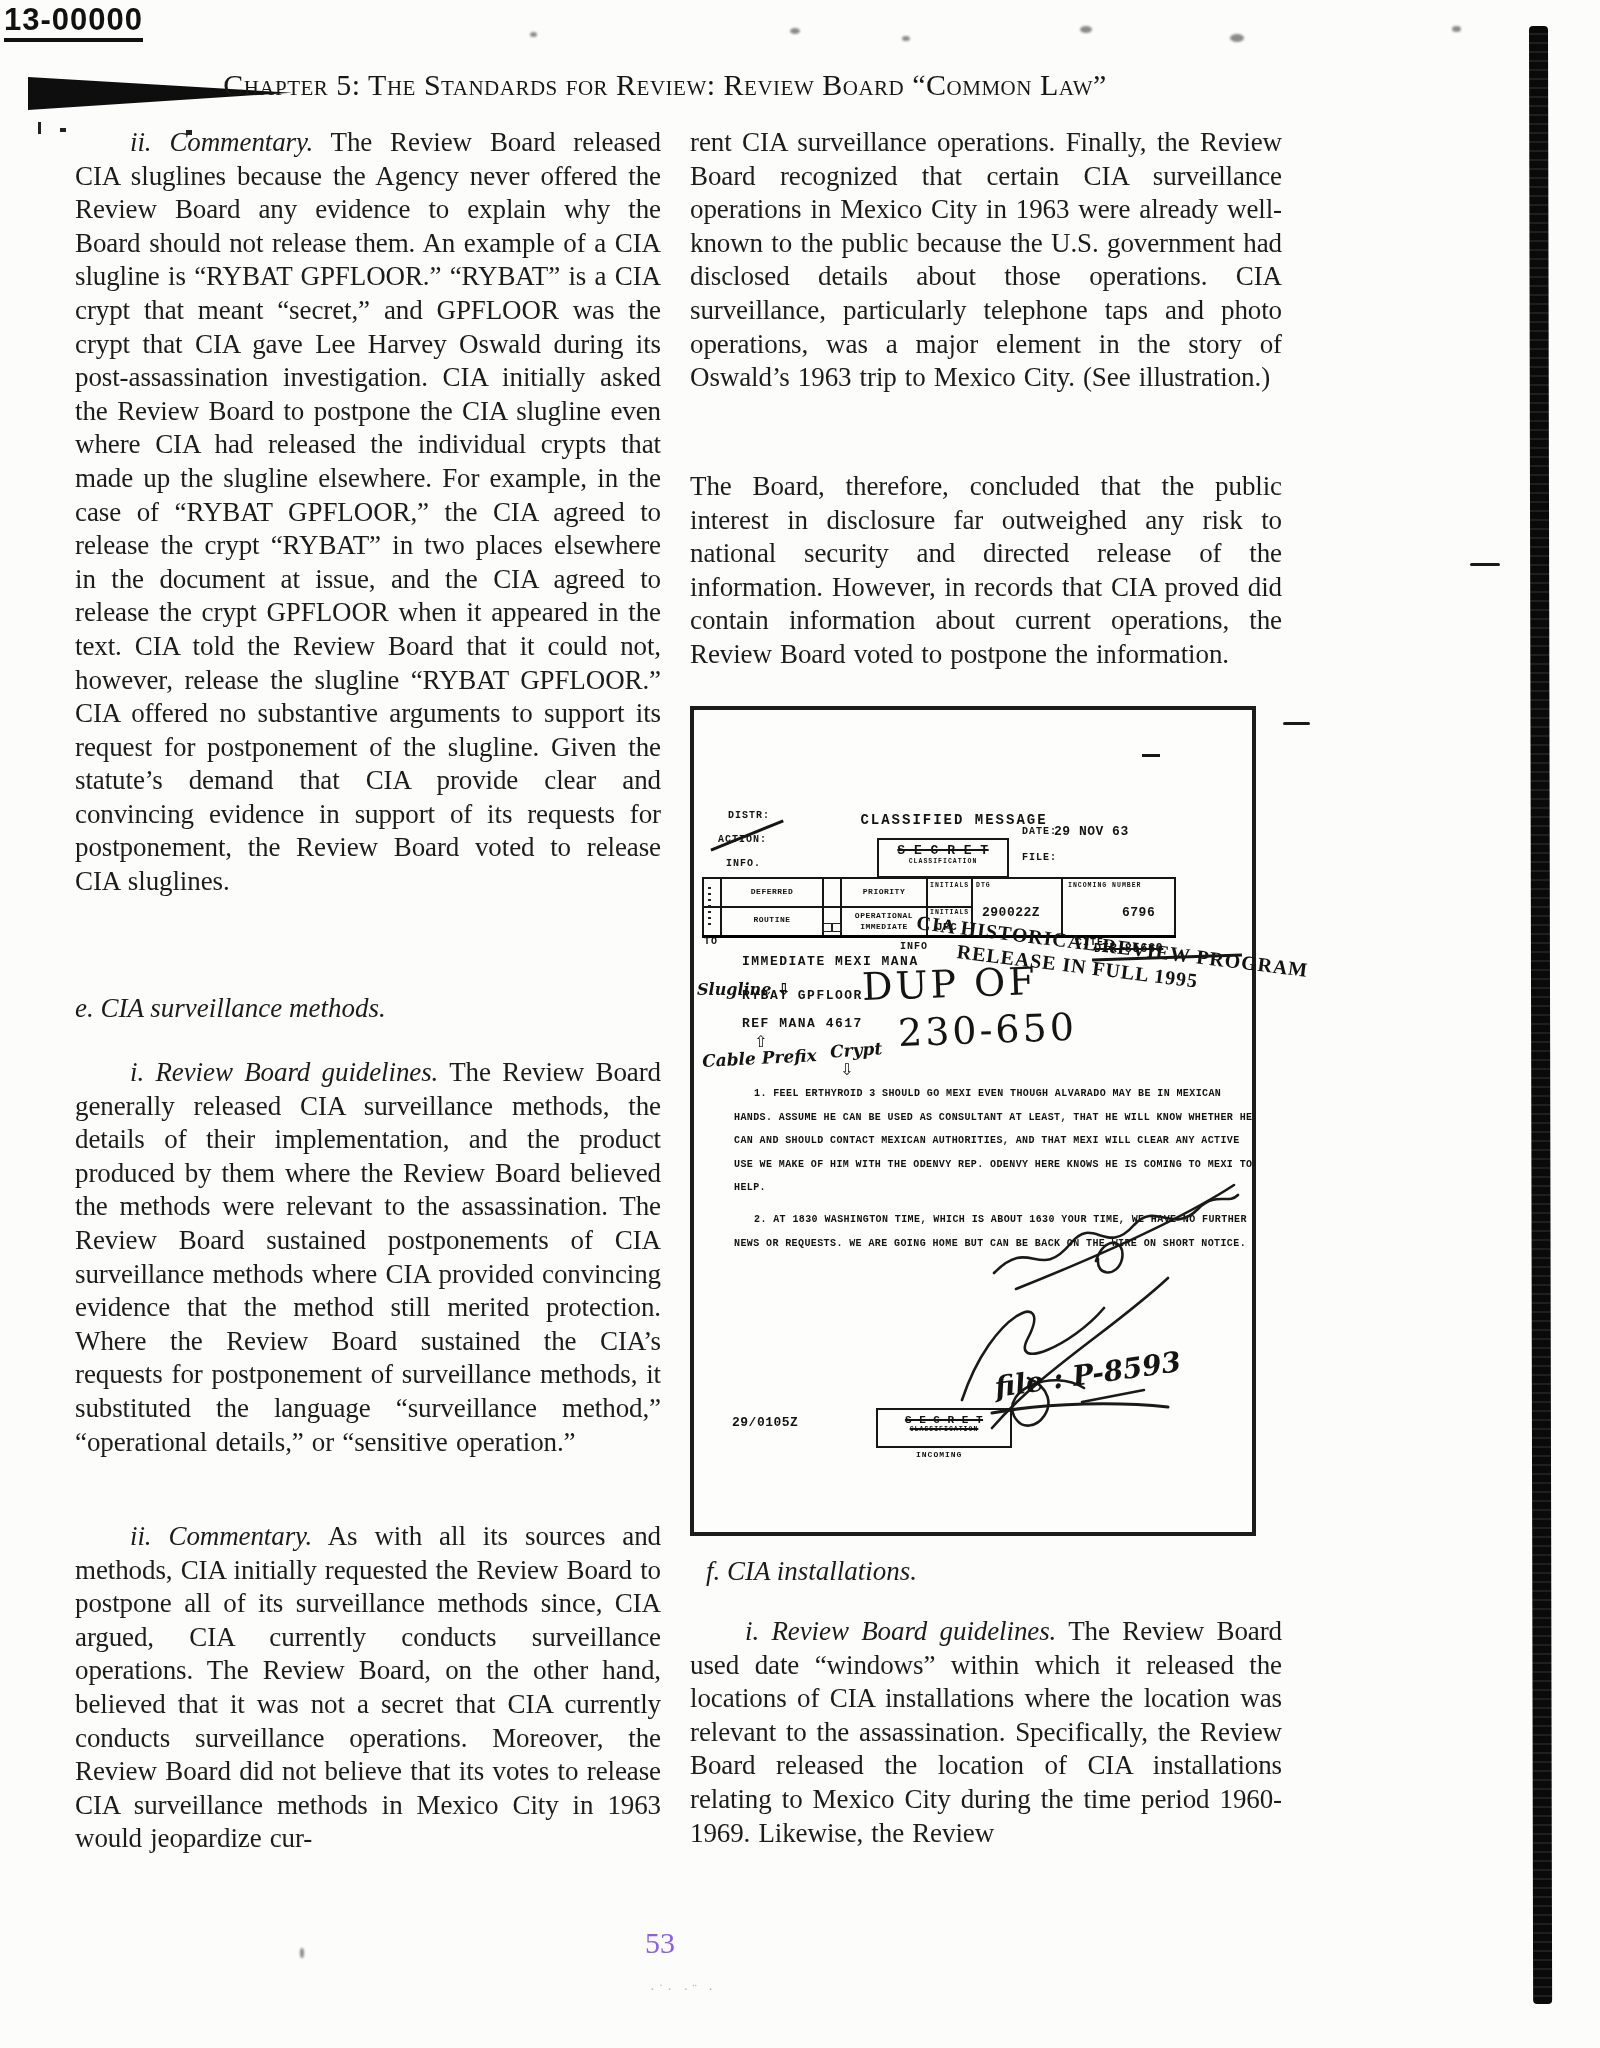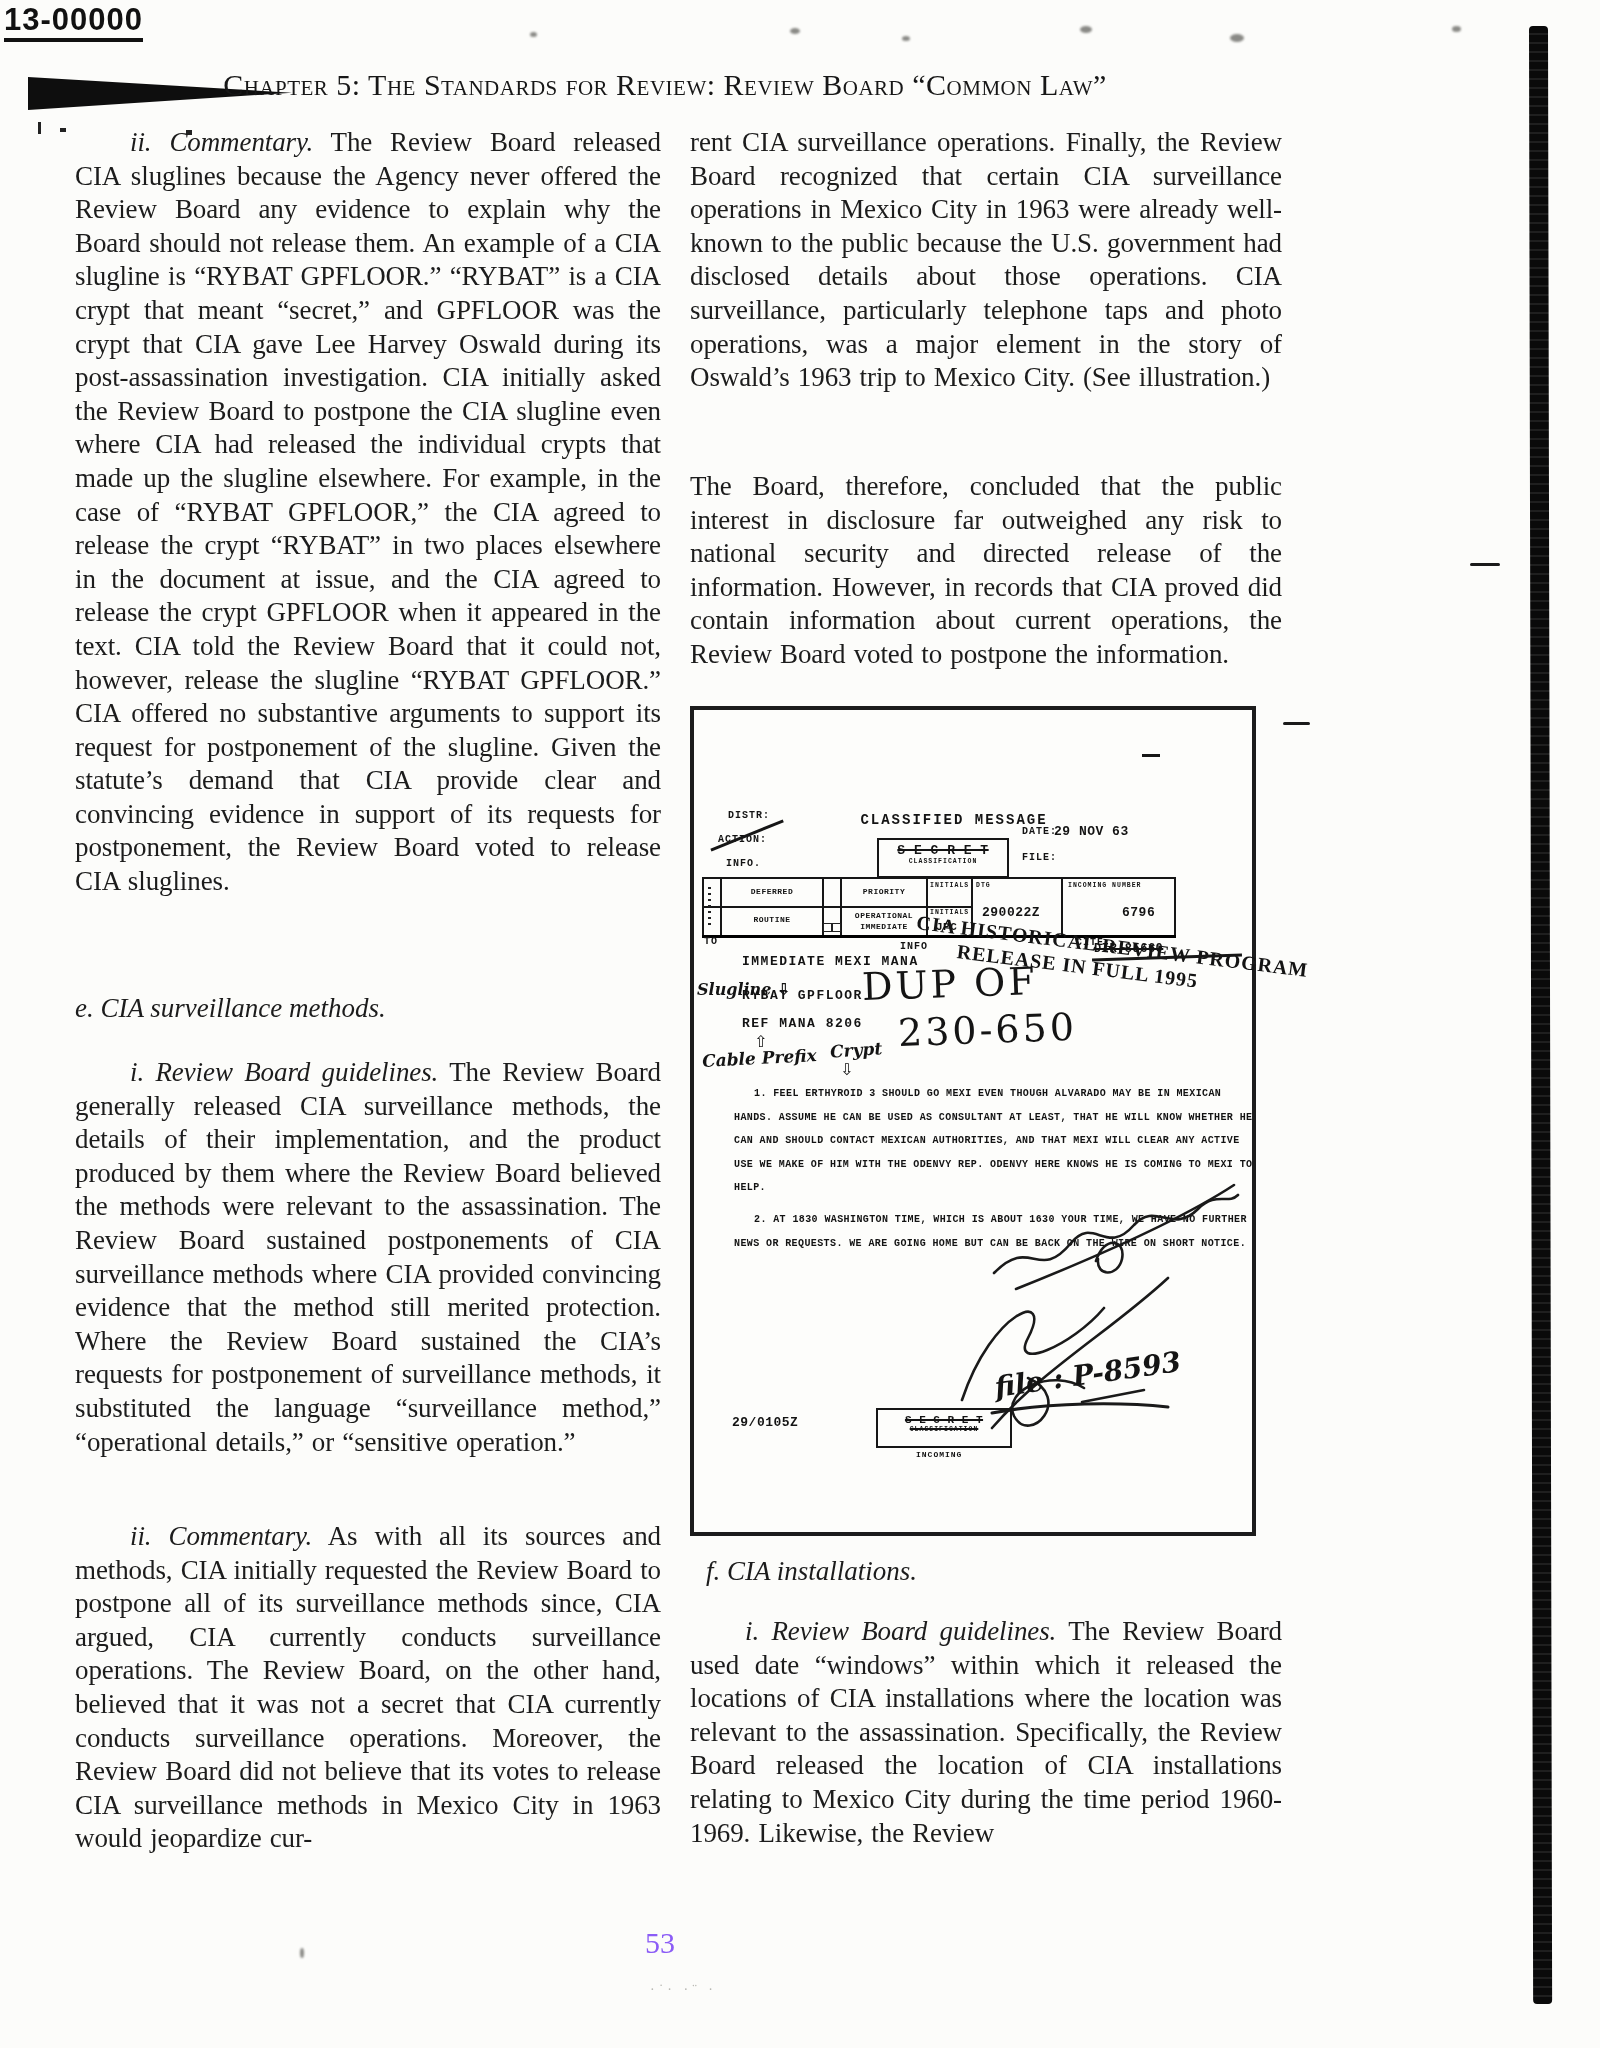--- a/index.html
+++ b/index.html
@@ -135,21 +135,21 @@
     <div class="stamp" style="left:220px;top:220px;">
       <div>CIA HISTORICAL REVIEW PROGRAM</div>
       <div>RELEASE IN FULL 1995</div>
     </div>
     <p class="t-abs t-sm strike" style="left:400px;top:232px;font-size:12px;">DIR 85660</p>
     <div class="t-line" style="left:398px;top:246px;width:150px;height:2.5px;transform:rotate(-2deg);"></div>
 
     <p class="t-abs t-sm" style="left:48px;top:244px;letter-spacing:1.5px;">IMMEDIATE MEXI MANA</p>
     <p class="t-abs hand" style="left:3px;top:270px;font-size:16px;font-weight:bold;"><span>Slugline</span> <span class="arrow">⇩</span></p>
     <p class="t-abs t-sm" style="left:48px;top:278px;letter-spacing:1.5px;">RYBAT GPFLOOR</p>
-    <p class="t-abs t-sm" style="left:48px;top:306px;letter-spacing:1.5px;">REF MANA 8206</p>
+    <p class="t-abs t-sm" style="left:48px;top:306px;letter-spacing:1.5px;">REF MANA 4617</p>
     <p class="t-abs arrow" style="left:60px;top:322px;">⇧</p>
     <p class="t-abs hand" style="left:8px;top:338px;font-size:17px;font-weight:bold;transform:rotate(-3deg);">Cable Prefix</p>
     <p class="t-abs hand" style="left:136px;top:330px;font-size:17px;font-weight:bold;transform:rotate(-4deg);">Crypt</p>
     <p class="t-abs arrow" style="left:146px;top:350px;">⇩</p>
 
     <p class="t-abs hand-big" style="left:168px;top:252px;transform:rotate(-2deg);">DUP OF</p>
     <p class="t-abs hand-big" style="left:204px;top:298px;transform:rotate(-2deg);">230-650</p>
 
     <p class="t-par" style="left:40px;top:362px;">1.  FEEL ERTHYROID 3 SHOULD GO MEXI EVEN THOUGH ALVARADO MAY BE IN MEXICAN HANDS.  ASSUME HE CAN BE USED AS CONSULTANT AT LEAST, THAT HE WILL KNOW WHETHER HE CAN AND SHOULD CONTACT MEXICAN AUTHORITIES, AND THAT MEXI WILL CLEAR ANY ACTIVE USE WE MAKE OF HIM WITH THE ODENVY REP.  ODENVY HERE KNOWS HE IS COMING TO MEXI TO HELP.</p>
     <p class="t-par" style="left:40px;top:488px;">2.  AT 1830 WASHINGTON TIME, WHICH IS ABOUT 1630 YOUR TIME, WE HAVE NO FURTHER NEWS OR REQUESTS.  WE ARE GOING HOME BUT CAN BE BACK ON THE WIRE ON SHORT NOTICE.</p>

